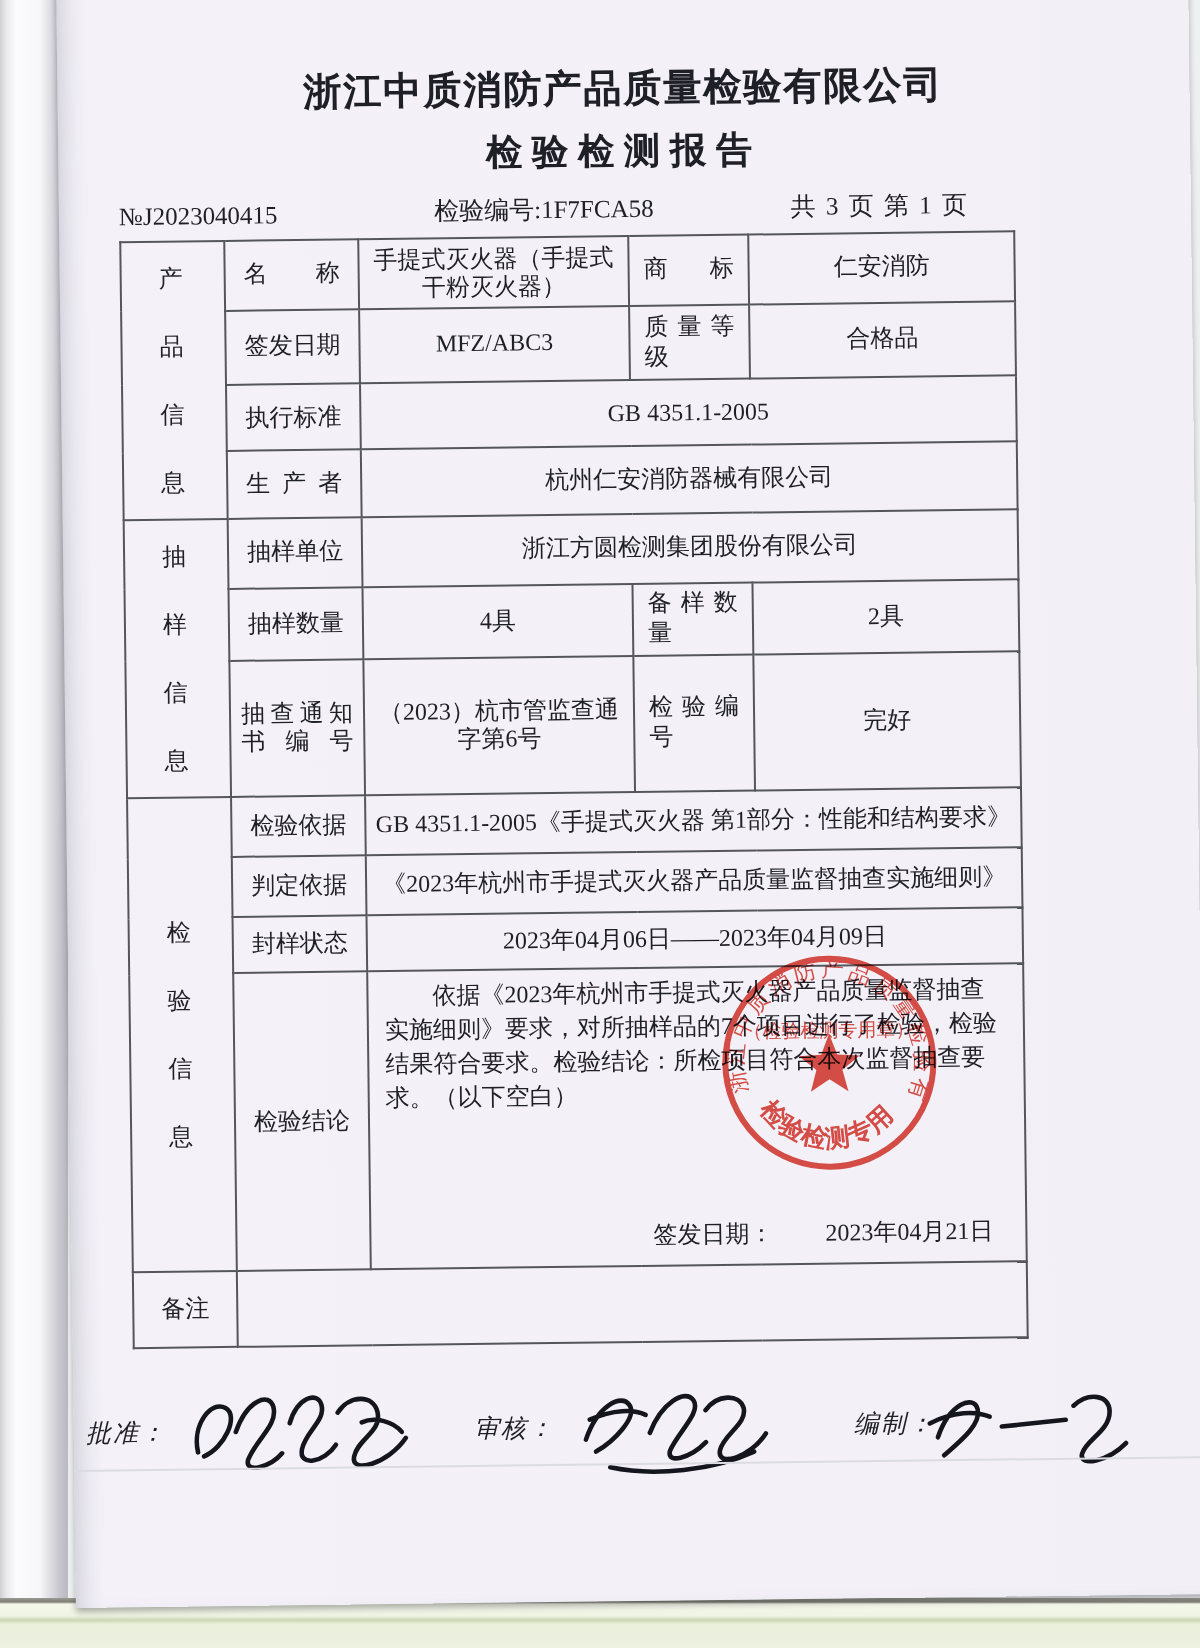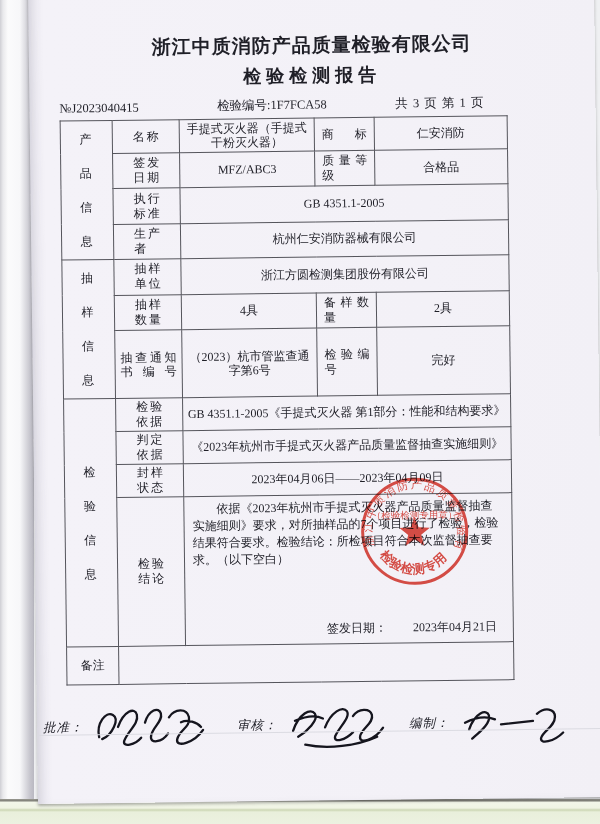--- a/index.html
+++ b/index.html
@@ -32,21 +32,21 @@
   .meta-row .m-center{flex:0 0 auto;text-align:center;}
   .meta-row .m-right{flex:1;text-align:right;padding-right:22px;letter-spacing:1px;}
   
   table.report{
     margin-left:30px;border-collapse:collapse;table-layout:fixed;width:447px;
     font-size:12px;
   }
   table.report td{border:1px solid #55555c;padding:1px 2px;vertical-align:middle;text-align:center;line-height:15px;}
   col.c1{width:52px;}col.c2{width:67px;}col.c3{width:135px;}col.c4{width:60px;}col.c5{width:133px;}
   .vlab{display:block;width:2em;margin:0 auto;text-align:center;line-height:34px;letter-spacing:2px;}
-  .jl{display:block;margin:0 18px;text-align:justify;text-align-last:justify;}
+  .jl{display:block;margin:0 7px;text-align:justify;text-align-last:justify;}
   .jl.tight{margin:16px 3px;}
   .jl.mid{margin:0 5px;}
   td.leftval{text-align:left;padding-left:5px;}
   .concl-wrap{position:relative;height:143px;text-align:left;}
   .concl-text{margin:3px 6px 0 6px;text-indent:2em;line-height:17px;}
   .issue-line{position:absolute;right:14px;bottom:6px;white-space:nowrap;}
   .issue-line .gap{display:inline-block;width:26px;}
   .remarks-cell{height:35px;}
   
   .sig-row{position:relative;margin:16px 0 0 2px;height:56px;font-size:12.5px;}
@@ -201,21 +201,21 @@
     <span class="sig-label" style="left:4px;">批准：</span>
     <svg class="sig-svg" style="left:52px;top:0;" width="118" height="54" viewBox="0 0 118 54">
       <path d="M8,36 C5,22 15,10 22,14 C29,18 21,34 11,38 M27,26 C33,10 44,6 46,14 C48,23 37,30 33,40 C31,47 44,44 50,37"></path>
       <path d="M54,22 C58,9 68,6 70,13 C72,21 62,26 60,35 C58,44 71,42 77,33 M78,17 C84,8 96,8 98,17 C100,27 88,30 86,39 C84,48 103,43 112,30 M90,22 C97,19 106,22 110,27"></path>
     </svg>
     <span class="sig-label" style="left:198px;">审核：</span>
     <svg class="sig-svg" style="left:244px;top:2px;" width="104" height="52" viewBox="0 0 104 52">
       <path d="M10,30 C16,13 28,7 32,13 C36,19 24,31 15,36 M12,20 C24,15 34,15 40,18"></path>
       <path d="M42,27 C48,12 60,5 64,11 C68,17 56,27 52,36 C50,43 62,40 70,32 M70,16 C76,8 87,8 89,15 C91,23 79,28 77,36 C75,45 92,40 100,28 M22,44 C44,49 74,46 94,37"></path>
     </svg>
-    <span class="sig-label" style="left:370px;">编制：</span>
+    <span class="sig-label" style="left:388px;">编制：</span>
     <svg class="sig-svg" style="left:418px;top:3px;" width="110" height="48" viewBox="0 0 110 48">
       <path d="M12,30 C18,13 30,9 32,16 C34,24 22,33 15,39 M8,23 C20,17 31,17 38,20"></path>
       <path d="M44,25 L76,22 M80,15 C88,8 98,10 98,18 C98,28 86,32 84,39 C82,46 97,43 106,34"></path>
     </svg>
   </div>
 
   <div class="faint-line"></div>
 
   <svg class="seal" viewBox="0 0 112 112">
     <circle class="seal-ring" cx="56" cy="56" r="52"></circle>

